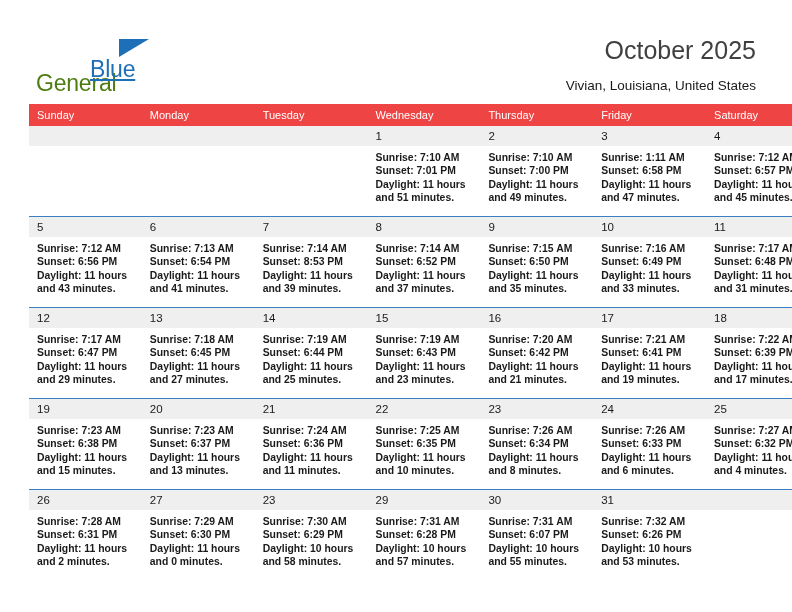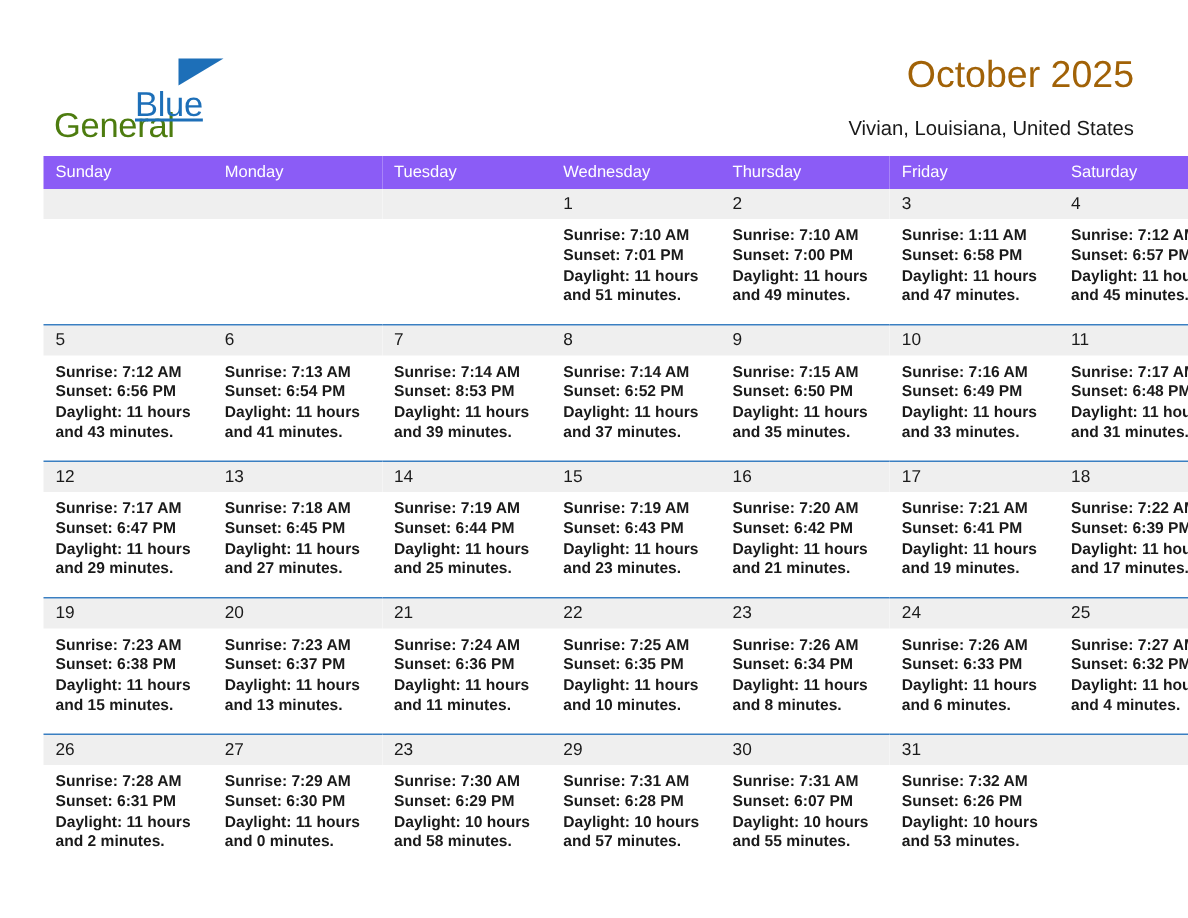--- a/index.html
+++ b/index.html
@@ -64,21 +64,21 @@
     height: 0;
     border-left: 30px solid #1d6fb8;
     border-bottom: 18px solid transparent;
   }
 
   .title {
     position: absolute;
     right: 36px;
     top: 36px;
     font-size: 25px;
-    color: #a16207;
+    color: #404040;
     text-align: center;
     white-space: nowrap;
   }
   .subtitle {
     position: absolute;
     right: 36px;
     top: 78px;
     font-size: 13.5px;
     color: #1a1a1a;
     text-align: center;
@@ -88,21 +88,21 @@
   
   .calendar {
     position: absolute;
     left: 29px;
     top: 104px;
     width: 734px;
     border-collapse: collapse;
     table-layout: fixed;
   }
   .calendar th {
-    background: #8b5cf6;
+    background: #ef4444;
     color: #ffffff;
     font-size: 11px;
     font-weight: normal;
     text-align: left;
     padding: 5px 0 5px 8px;
     height: 11px;
     border: none;
     width: 104.85px;
   }
   .calendar td {

